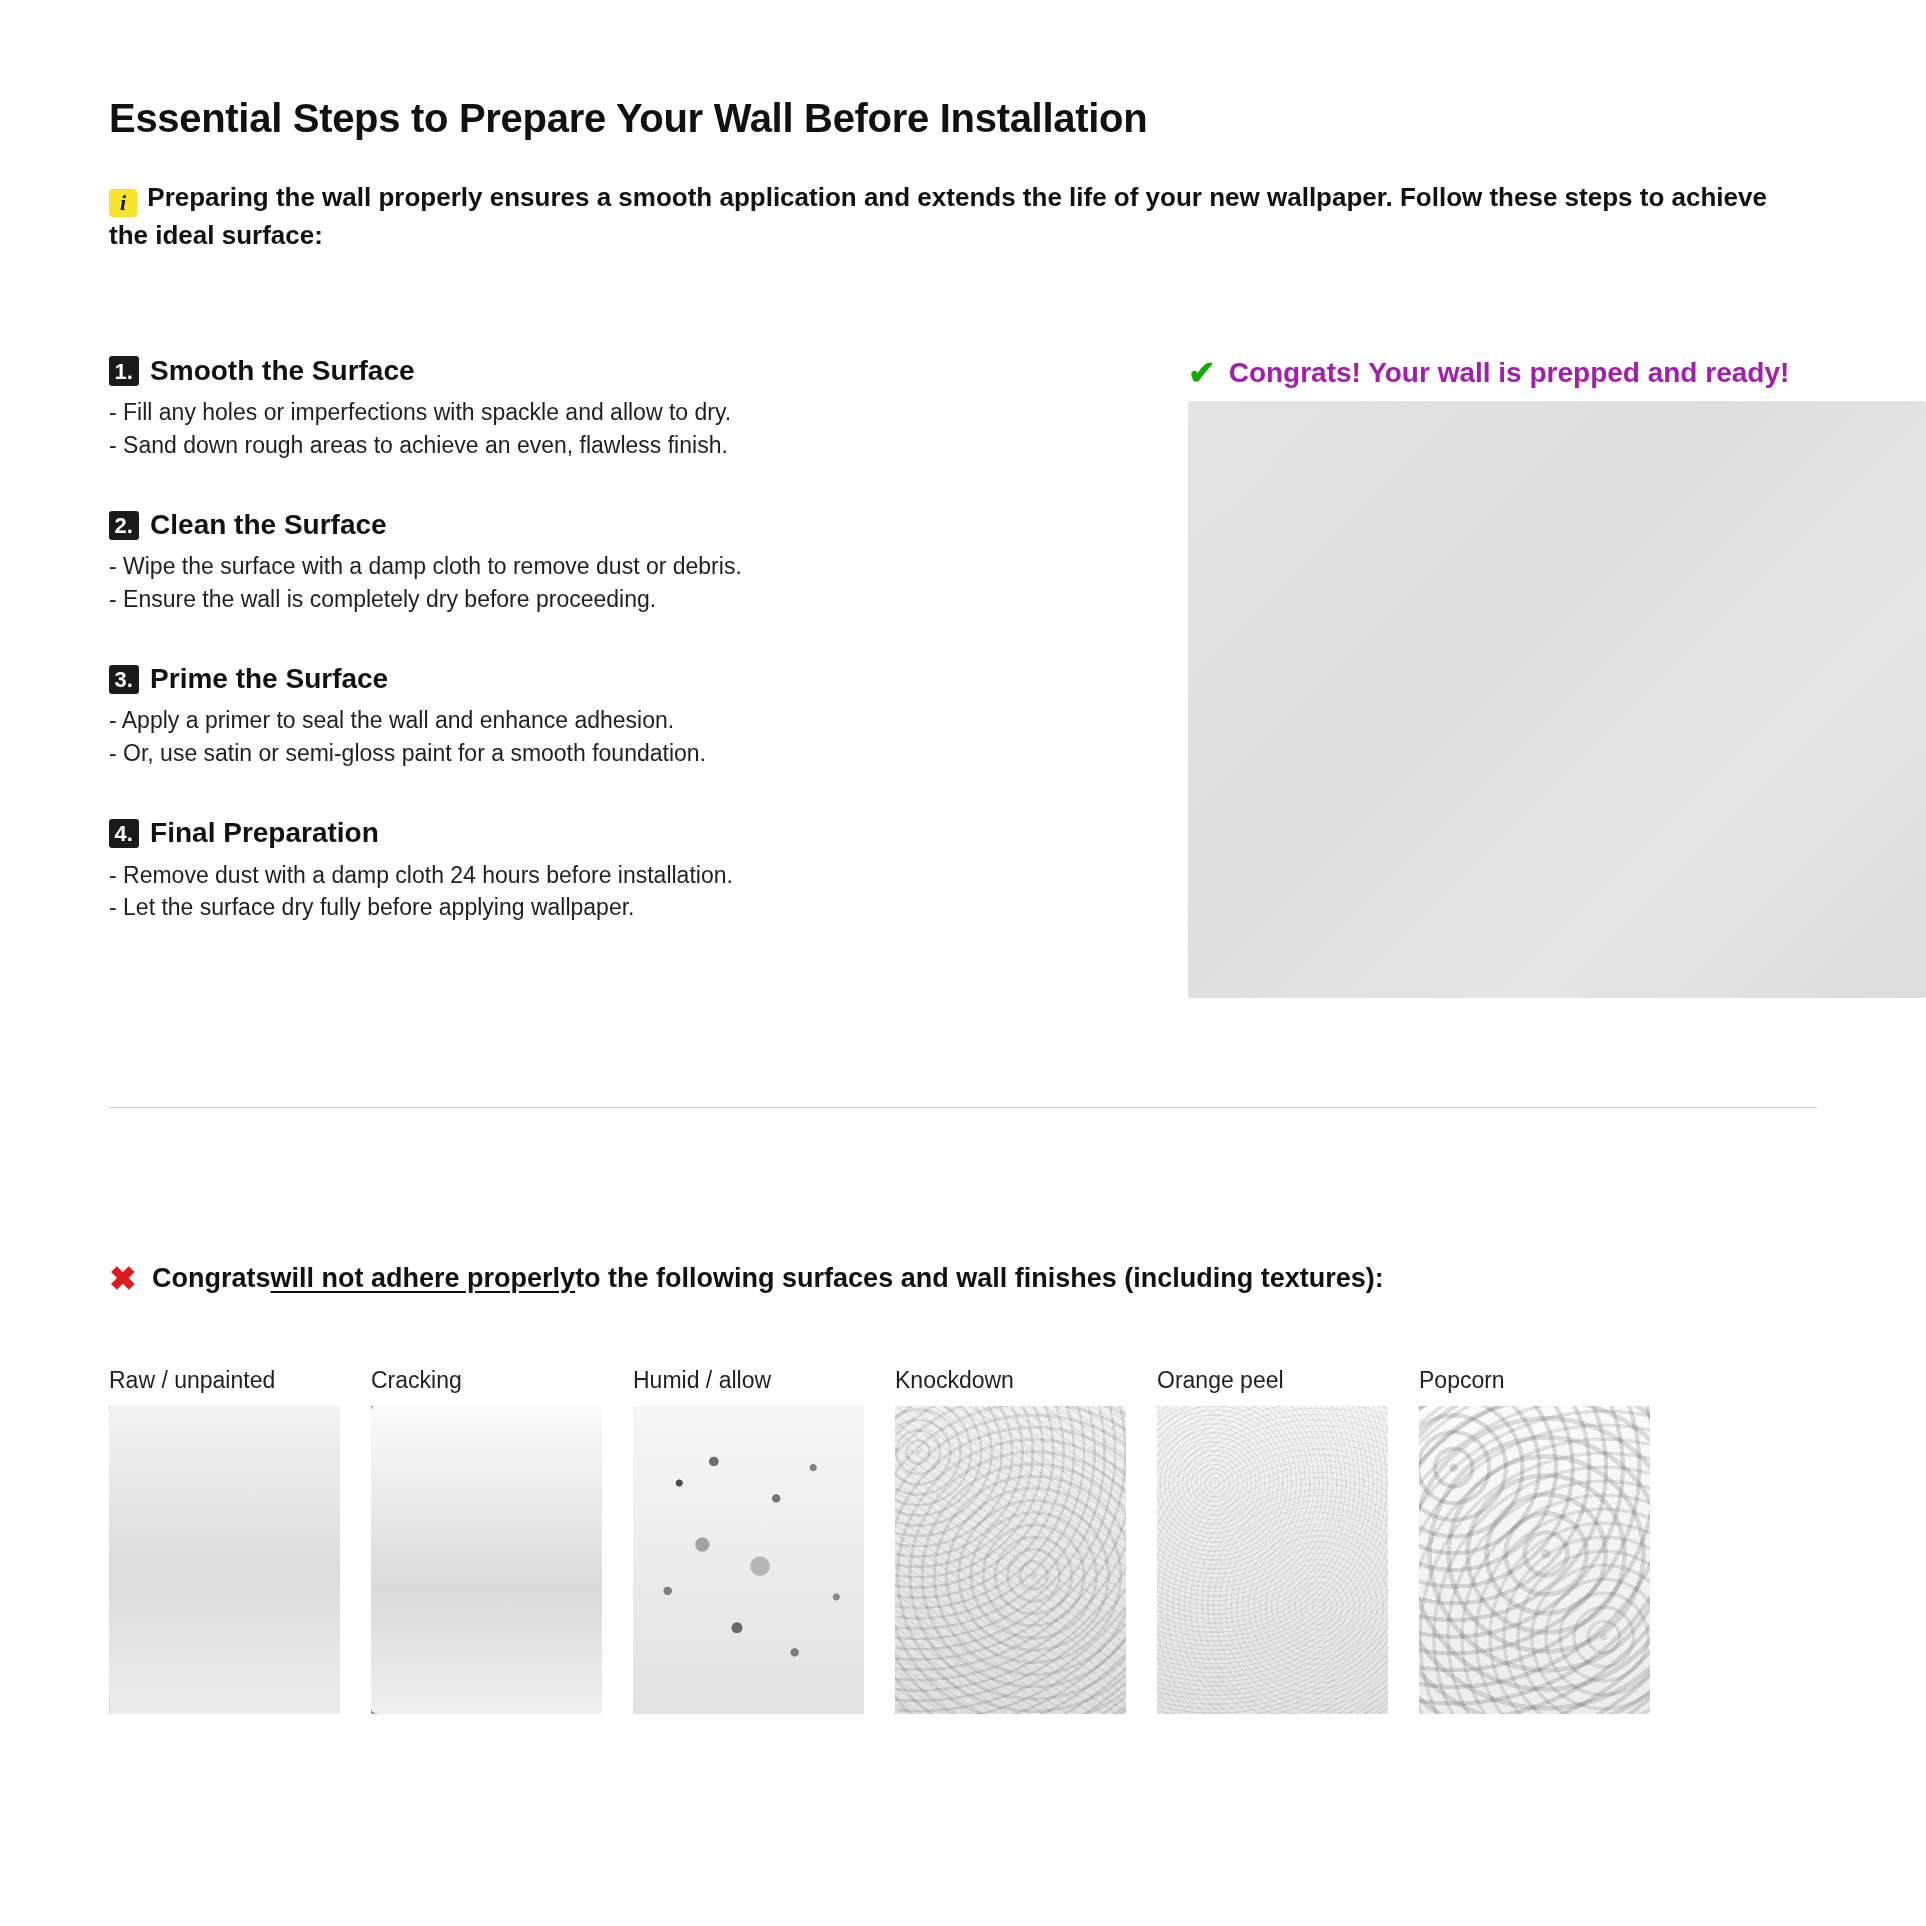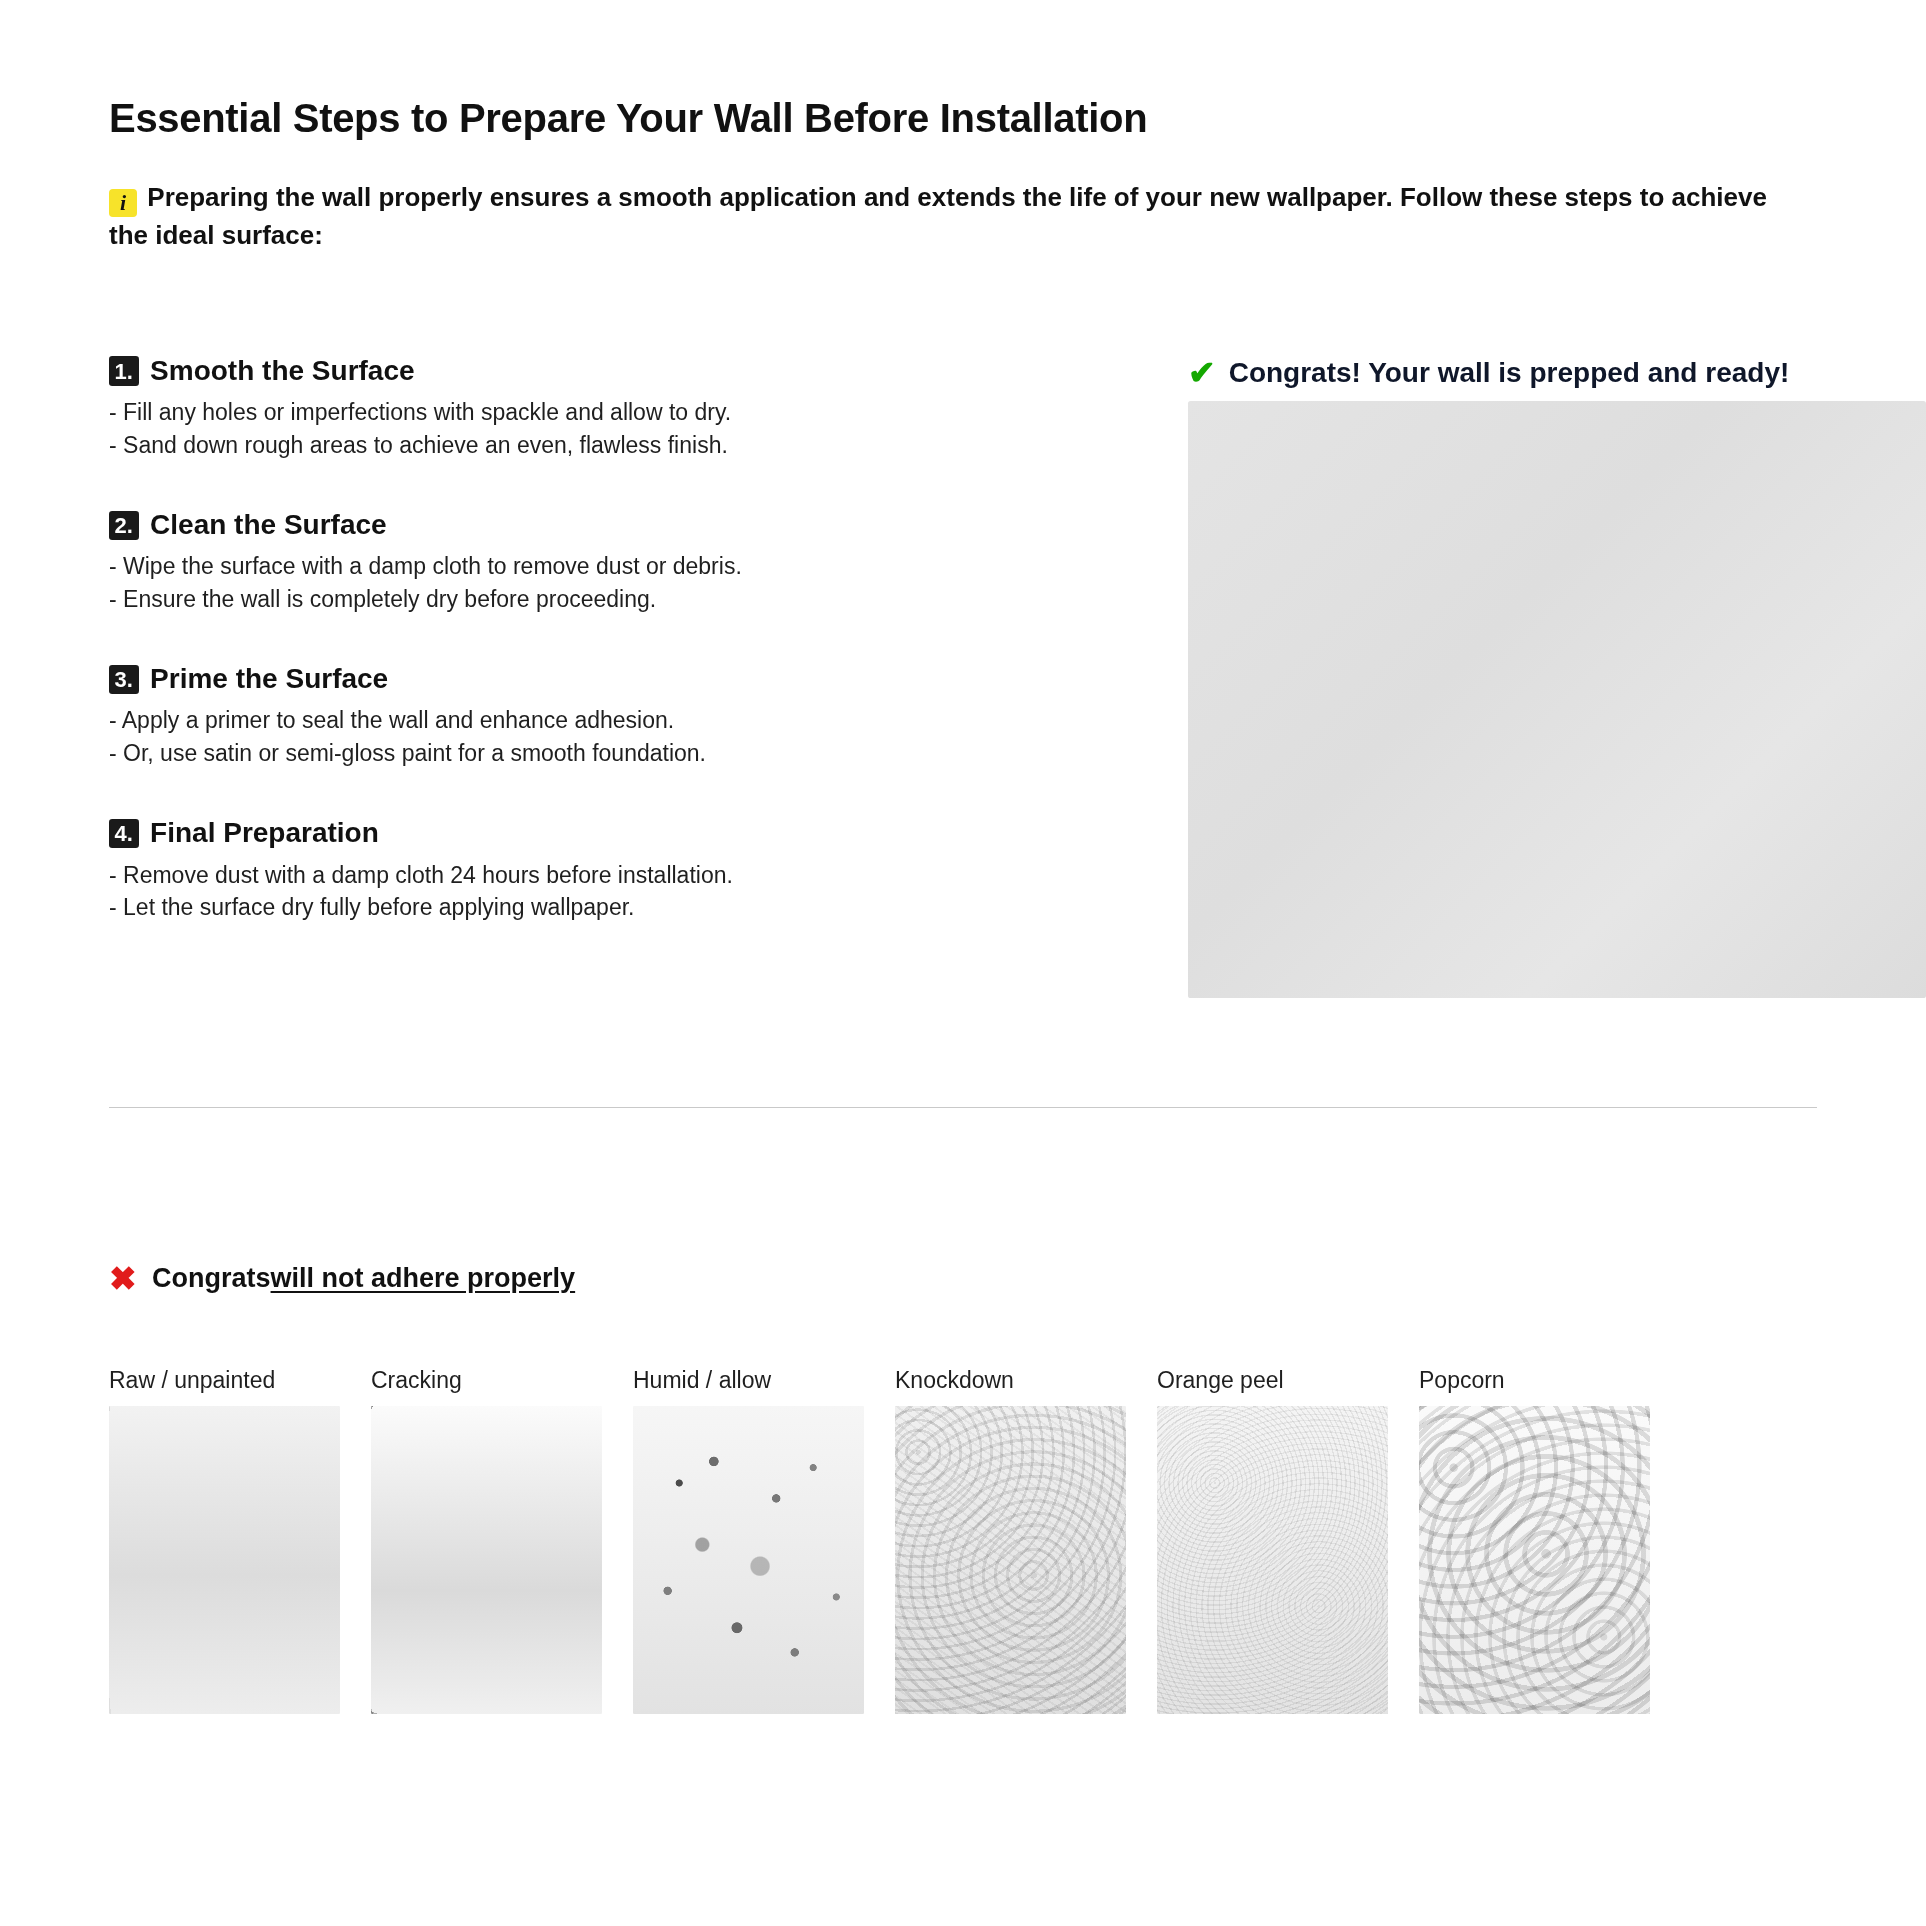--- a/index.html
+++ b/index.html
@@ -120,21 +120,21 @@
   .check-mark {
     color: #14a800;
     font-size: 33px;
     font-weight: bold;
     line-height: 1;
     margin-right: 13px;
   }
   .congrats-title {
     font-size: 28px;
     font-weight: bold;
-    color: #0f172a;
+    color: #a21caf;
   }
   .congrats-sub {
     font-size: 23px;
     color: #1f1f1f;
     margin-bottom: 23px;
   }
   .good-wall {
     width: 738px;
     height: 597px;
     background:
@@ -305,20 +305,21 @@
 
   </div>
 
   <div class="divider"></div>
 
   <div class="bad-section">
     <div class="bad-head">
       <span class="x-mark">✖</span>
       <span>Congrats </span>
         <u>will not adhere properly</u>
+        <span> to the following surfaces and wall finishes (including textures):</span>
     </div>
 
     <div class="samples">
 
       <div class="sample">
         <div class="sample-label">Raw / unpainted</div>
         <div class="sample-img tex-raw"></div>
       </div>
 
       <div class="sample">

